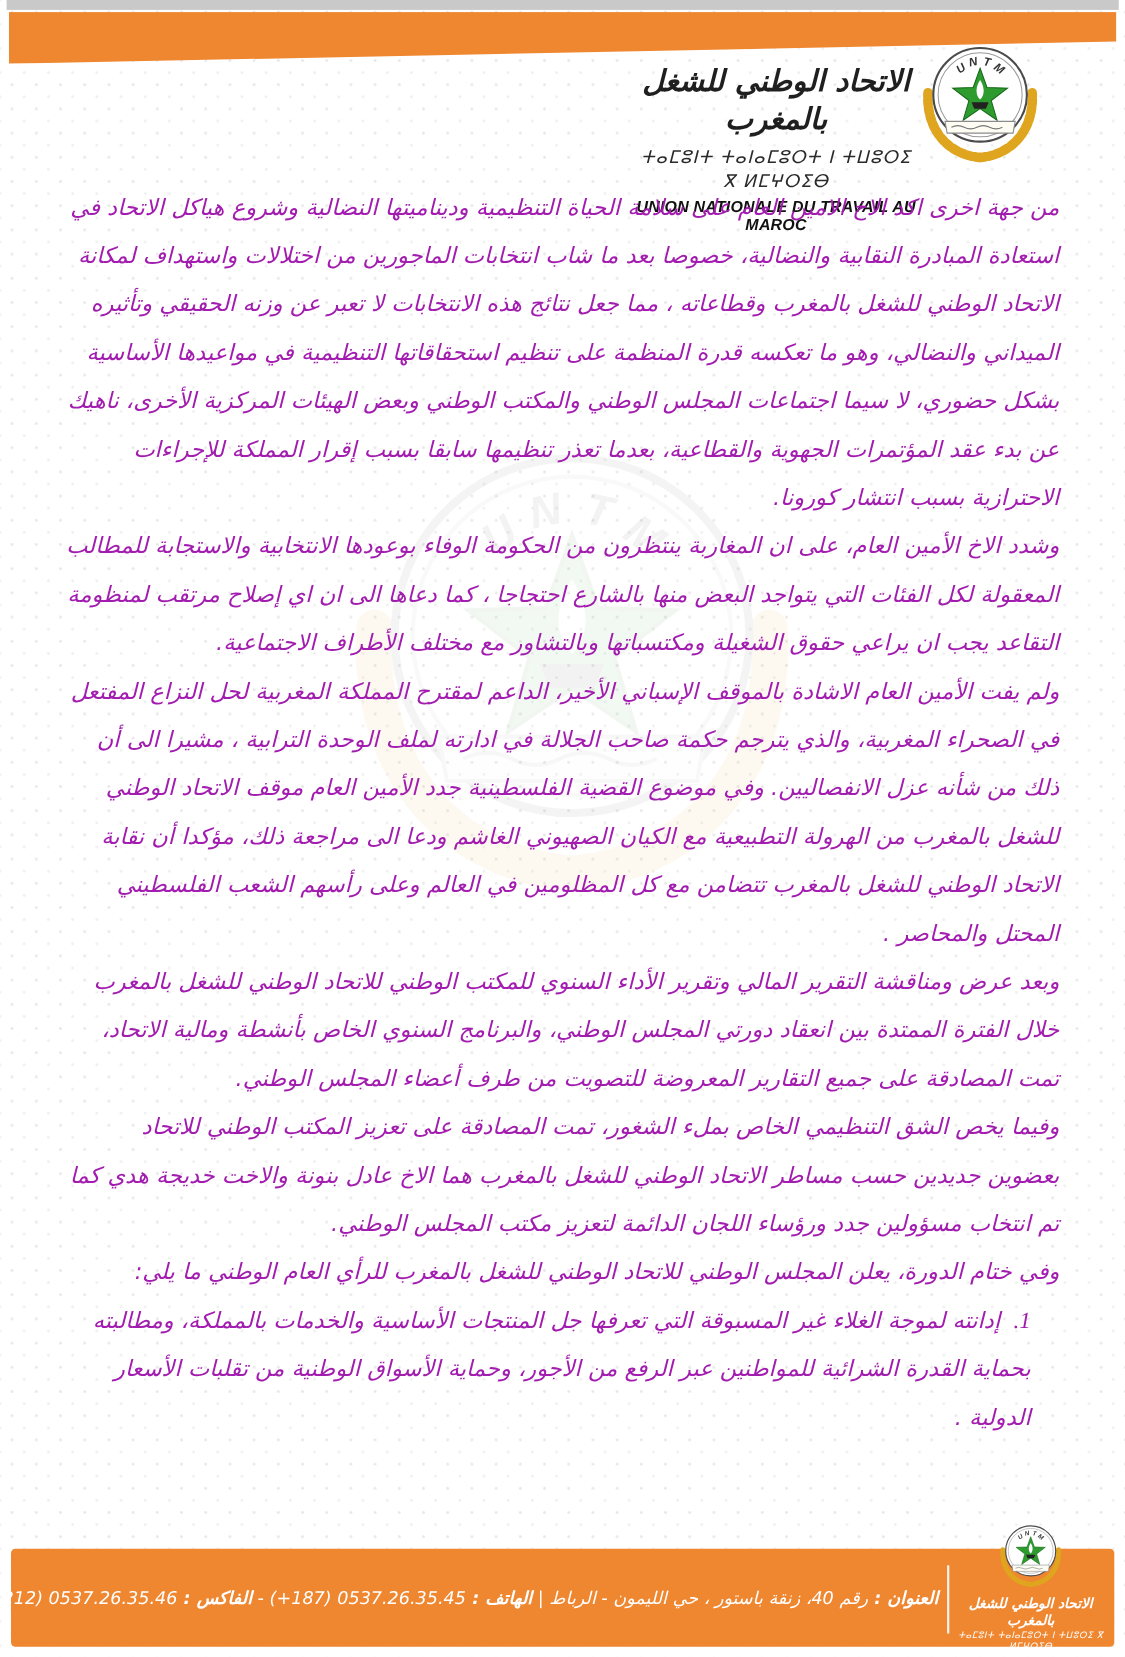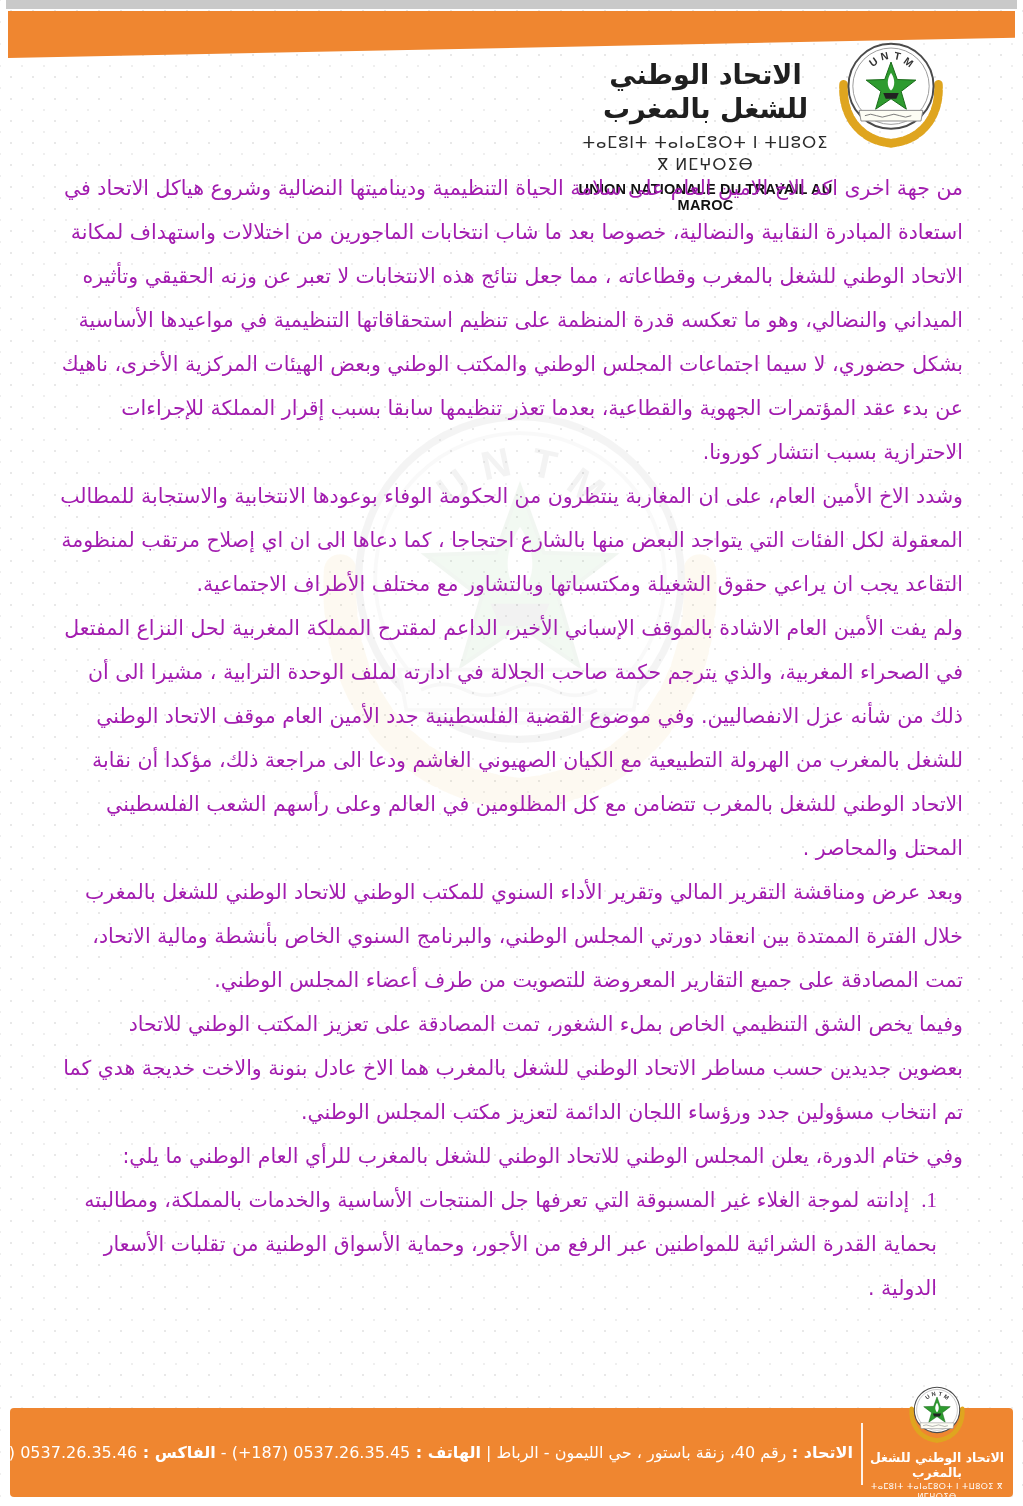--- a/index.html
+++ b/index.html
@@ -2,20 +2,21 @@
 <html lang="ar"><head>
 <meta charset="utf-8">
 <style>
   html,body{margin:0;padding:0;}
   .page{
     position:relative;
     width:1023px;height:1506px;
     background:#ffffff;
     overflow:hidden;
     font-family:"DejaVu Sans",sans-serif;
+    font-style:italic;
   }
   
   .dots{
     position:absolute;inset:0;
     background-image:
       radial-gradient(circle,#e3e3e3 1.1px,transparent 1.4px),
       radial-gradient(circle,#ececec 1.1px,transparent 1.4px);
     background-size:22px 22px,22px 22px;
     background-position:0 0,11px 11px;
     opacity:.8;
@@ -129,21 +130,21 @@
     <p>وشدد الاخ الأمين العام، على ان المغاربة ينتظرون من الحكومة الوفاء بوعودها الانتخابية والاستجابة للمطالب المعقولة لكل الفئات التي يتواجد البعض منها بالشارع احتجاجا ، كما دعاها الى ان اي إصلاح مرتقب لمنظومة التقاعد يجب ان يراعي حقوق الشغيلة ومكتسباتها وبالتشاور مع مختلف الأطراف الاجتماعية.</p>
     <p>ولم يفت الأمين العام الاشادة  بالموقف الإسباني الأخير، الداعم لمقترح المملكة المغربية لحل النزاع المفتعل في الصحراء المغربية، والذي يترجم حكمة صاحب الجلالة في ادارته لملف الوحدة الترابية ، مشيرا الى أن ذلك من شأنه عزل الانفصاليين. وفي موضوع القضية الفلسطينية جدد الأمين العام  موقف الاتحاد الوطني للشغل بالمغرب من الهرولة التطبيعية مع الكيان الصهيوني الغاشم ودعا الى مراجعة ذلك، مؤكدا أن نقابة الاتحاد الوطني للشغل بالمغرب تتضامن مع كل المظلومين في العالم وعلى رأسهم الشعب الفلسطيني المحتل والمحاصر .</p>
     <p>وبعد عرض ومناقشة التقرير المالي وتقرير الأداء السنوي للمكتب الوطني للاتحاد الوطني للشغل بالمغرب خلال الفترة الممتدة بين انعقاد دورتي المجلس الوطني، والبرنامج السنوي الخاص بأنشطة ومالية الاتحاد، تمت المصادقة على جميع التقارير المعروضة للتصويت من طرف أعضاء المجلس الوطني.</p>
     <p>وفيما يخص الشق التنظيمي الخاص بملء الشغور، تمت المصادقة على تعزيز المكتب الوطني للاتحاد بعضوين جديدين حسب مساطر الاتحاد الوطني للشغل بالمغرب هما الاخ عادل بنونة والاخت خديجة هدي  كما تم انتخاب مسؤولين جدد ورؤساء اللجان الدائمة لتعزيز مكتب المجلس الوطني.</p>
     <p>وفي ختام الدورة، يعلن المجلس الوطني للاتحاد الوطني للشغل بالمغرب للرأي العام الوطني ما يلي:</p>
     <p class="list-item"><span class="num">1.</span><span>إدانته لموجة الغلاء غير المسبوقة التي تعرفها جل المنتجات الأساسية والخدمات بالمملكة، ومطالبته بحماية القدرة الشرائية للمواطنين عبر الرفع من الأجور، وحماية الأسواق الوطنية من تقلبات الأسعار الدولية .</span></p>
   </div>
 
   <div class="footer">
     <div class="footer-text">
-      <div class="footer-line"><span class="seg-b">الاتحاد : </span><span>رقم 40،  زنقة باستور ، حي الليمون - الرباط </span><span>| </span><span class="seg-b">الهاتف : </span><span dir="ltr">(+187) 0537.26.35.45</span><span> - </span><span class="seg-b">الفاكس : </span><span dir="ltr">(+212) 0537.26.35.46</span></div>
+      <div class="footer-line"><span class="seg-b">العنوان : </span><span>رقم 40،  زنقة باستور ، حي الليمون - الرباط </span><span>| </span><span class="seg-b">الهاتف : </span><span dir="ltr">(+187) 0537.26.35.45</span><span> - </span><span class="seg-b">الفاكس : </span><span dir="ltr">(+212) 0537.26.35.46</span></div>
     </div>
     <div class="footer-divider"></div>
     <div class="footer-brand">
       <svg class="footer-logo" viewBox="0 0 120 120">
         <use href="#untm-emblem"></use>
       </svg>
       <div class="fb-ar">الاتحاد الوطني للشغل بالمغرب</div>
       <div class="fb-tif">ⵜⴰⵎⵓⵏⵜ ⵜⴰⵏⴰⵎⵓⵔⵜ ⵏ ⵜⵡⵓⵔⵉ ⴳ ⵍⵎⵖⵔⵉⴱ</div>
       <div class="fb-fr">UNION NATIONALE DU TRAVAIL AU MAROC</div>
     </div>

